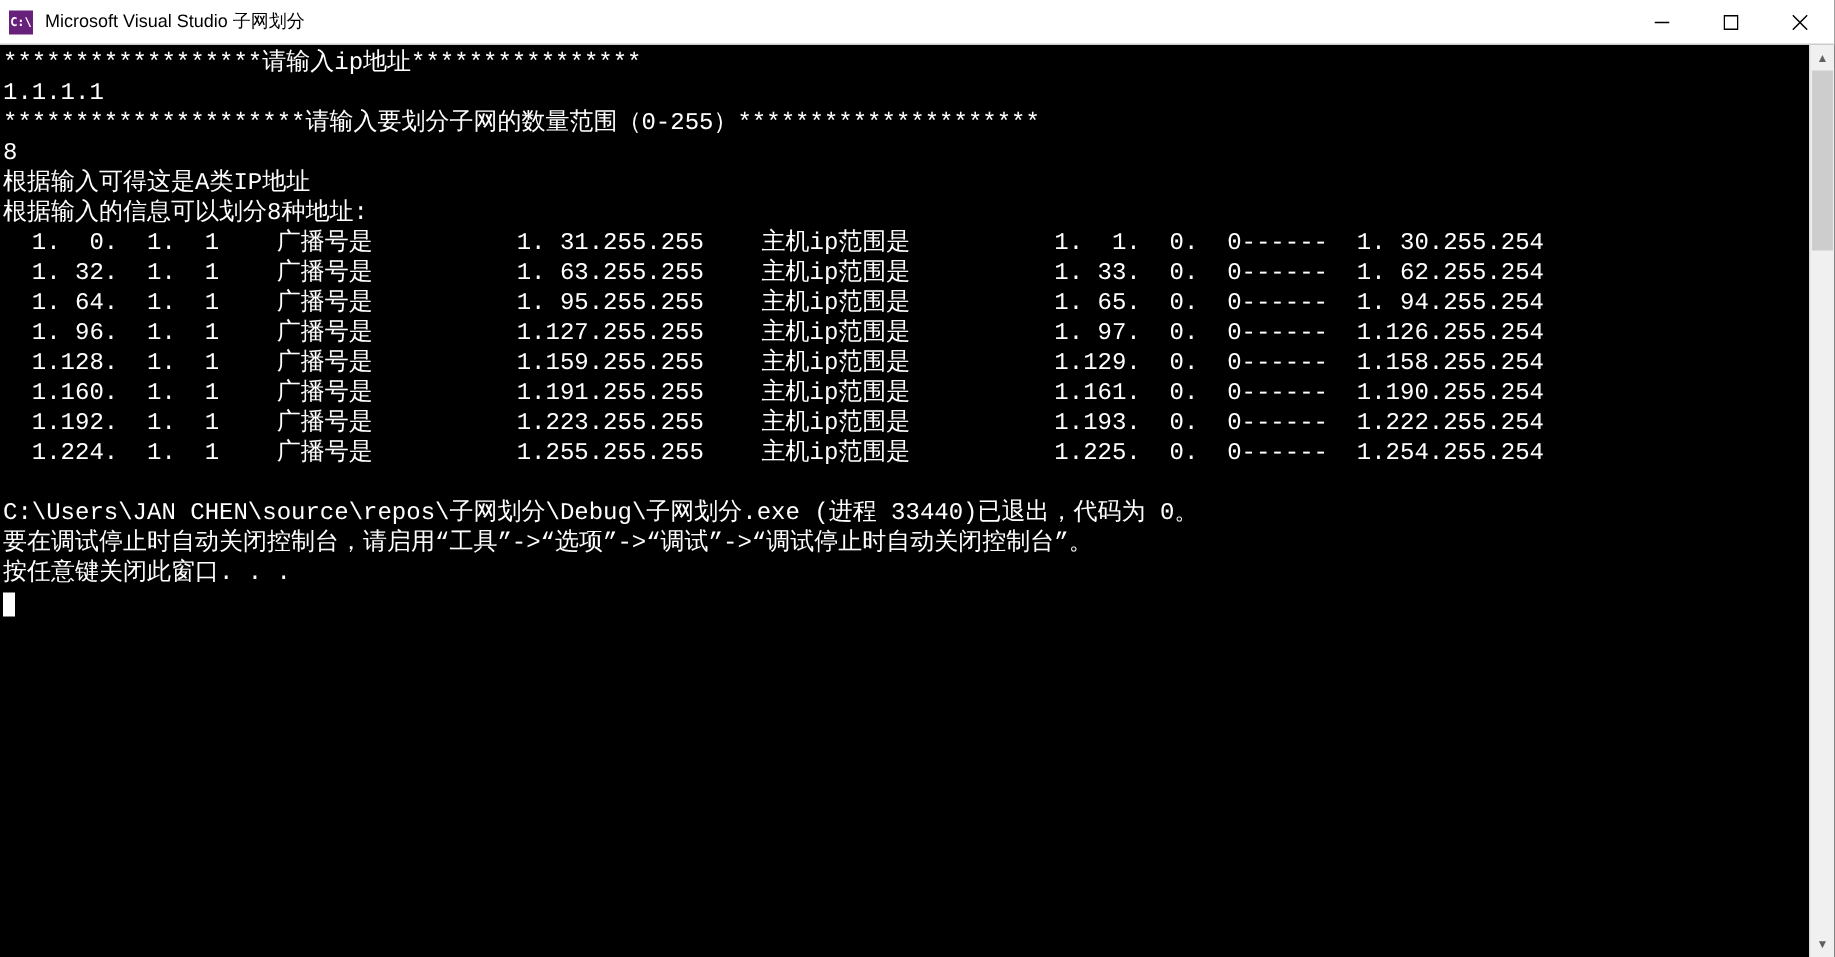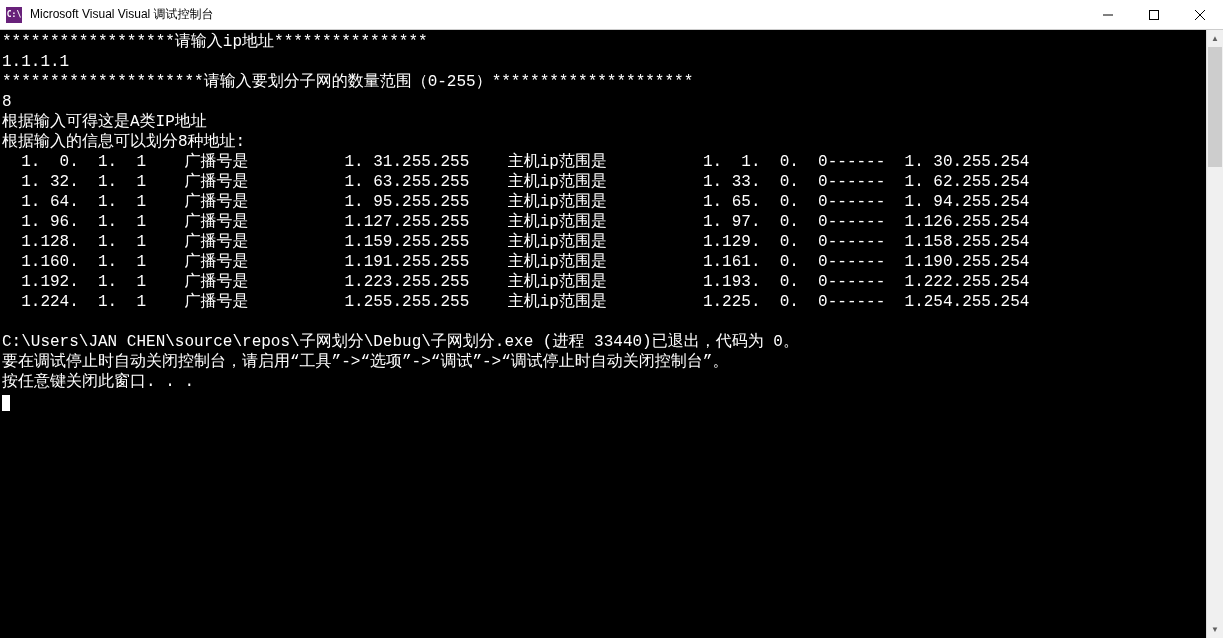--- a/index.html
+++ b/index.html
@@ -98,21 +98,21 @@
       vertical-align: text-bottom;
     }
   </style>
 </head>
 <body>
 
 <div class="titlebar">
   <div class="titlebar-icon">
       <span>C:\</span>
     </div>
-  <div class="titlebar-title">Microsoft Visual Visual 调试控制台</div>
+  <div class="titlebar-title">Microsoft Visual Studio 子网划分</div>
   <div class="win-controls">
     <div class="win-btn">
       <svg width="10" height="10" viewBox="0 0 10 10">
           <line x1="0" y1="5" x2="10" y2="5" stroke="currentColor" stroke-width="1"></line>
         </svg>
     </div>
     <div class="win-btn">
       <svg width="10" height="10" viewBox="0 0 10 10">
           <rect x="0.5" y="0.5" width="9" height="9" fill="none" stroke="currentColor" stroke-width="1"></rect>
         </svg>

